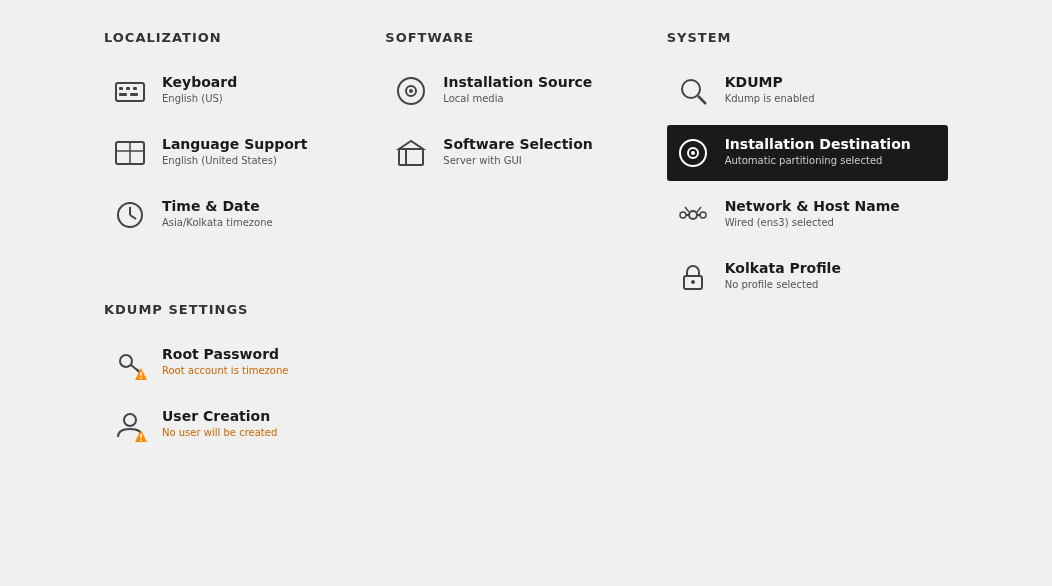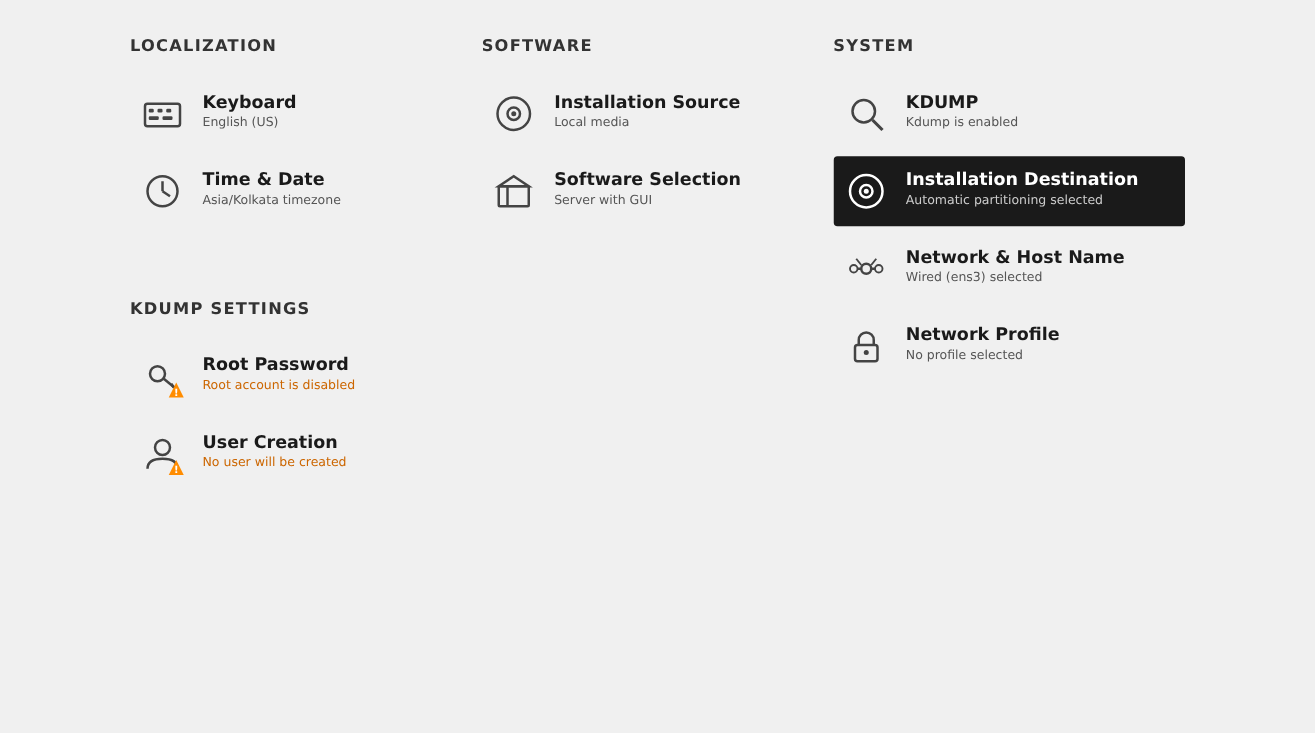--- a/index.html
+++ b/index.html
@@ -129,20 +129,33 @@
           <rect x="5" y="18" width="8" height="3" rx="1" fill="#444"></rect>
           <rect x="16" y="18" width="8" height="3" rx="1" fill="#444"></rect>
         </svg>
       </div>
       <div class="item-text">
         <span class="item-title">Keyboard</span>
         <span class="item-subtitle">English (US)</span>
       </div>
     </div>
 
+    <div class="item">
+      <div class="item-icon">
+        <svg width="32" height="32" viewBox="0 0 32 32">
+          <rect x="2" y="5" width="28" height="22" rx="2" fill="none" stroke="#444" stroke-width="2"></rect>
+          <line x1="16" y1="5" x2="16" y2="27" stroke="#444" stroke-width="1.5"></line>
+          <line x1="2" y1="14" x2="30" y2="14" stroke="#444" stroke-width="1.5"></line>
+        </svg>
+      </div>
+      <div class="item-text">
+        <span class="item-title">Language Support</span>
+        <span class="item-subtitle">English (United States)</span>
+      </div>
+    </div>
 
     <div class="item">
       <div class="item-icon">
         <svg width="32" height="32" viewBox="0 0 32 32">
           <circle cx="16" cy="16" r="12" fill="none" stroke="#444" stroke-width="2"></circle>
           <line x1="16" y1="8" x2="16" y2="16" stroke="#444" stroke-width="2"></line>
           <line x1="16" y1="16" x2="22" y2="20" stroke="#444" stroke-width="2"></line>
         </svg>
       </div>
       <div class="item-text">
@@ -161,21 +174,21 @@
           <line x1="17" y1="18" x2="28" y2="27" stroke="#444" stroke-width="2"></line>
           <line x1="23" y1="22" x2="25" y2="25" stroke="#444" stroke-width="2"></line>
         </svg>
         <svg class="warning-badge" viewBox="0 0 14 14">
           <polygon points="7,1 13,13 1,13" fill="#ff8c00" stroke="none"></polygon>
           <text x="7" y="11.5" text-anchor="middle" font-size="8" font-weight="bold" fill="white">!</text>
         </svg>
       </div>
       <div class="item-text">
         <span class="item-title">Root Password</span>
-        <span class="item-subtitle warning">Root account is disabled</span>
+        <span class="item-subtitle warning">Root account is timezone</span>
       </div>
     </div>
 
     <div class="item">
       <div class="item-icon" style="position:relative;">
         <svg width="32" height="32" viewBox="0 0 32 32">
           <circle cx="16" cy="11" r="6" fill="none" stroke="#444" stroke-width="2"></circle>
           <path d="M4 28 Q4 20 16 20 Q28 20 28 28" fill="none" stroke="#444" stroke-width="2"></path>
         </svg>
         <svg class="warning-badge" viewBox="0 0 14 14">
@@ -274,19 +287,19 @@
 
     <div class="item">
       <div class="item-icon">
         <svg width="32" height="32" viewBox="0 0 32 32">
           <rect x="7" y="15" width="18" height="13" rx="2" fill="none" stroke="#444" stroke-width="2"></rect>
           <path d="M10 15 V11 A6 6 0 0 1 22 11 V15" fill="none" stroke="#444" stroke-width="2"></path>
           <circle cx="16" cy="21" r="2" fill="#444"></circle>
         </svg>
       </div>
       <div class="item-text">
-        <span class="item-title">Network Profile</span>
+        <span class="item-title">Kolkata Profile</span>
         <span class="item-subtitle">No profile selected</span>
       </div>
     </div>
 
   </div>
 </div>
 
 </body></html>

